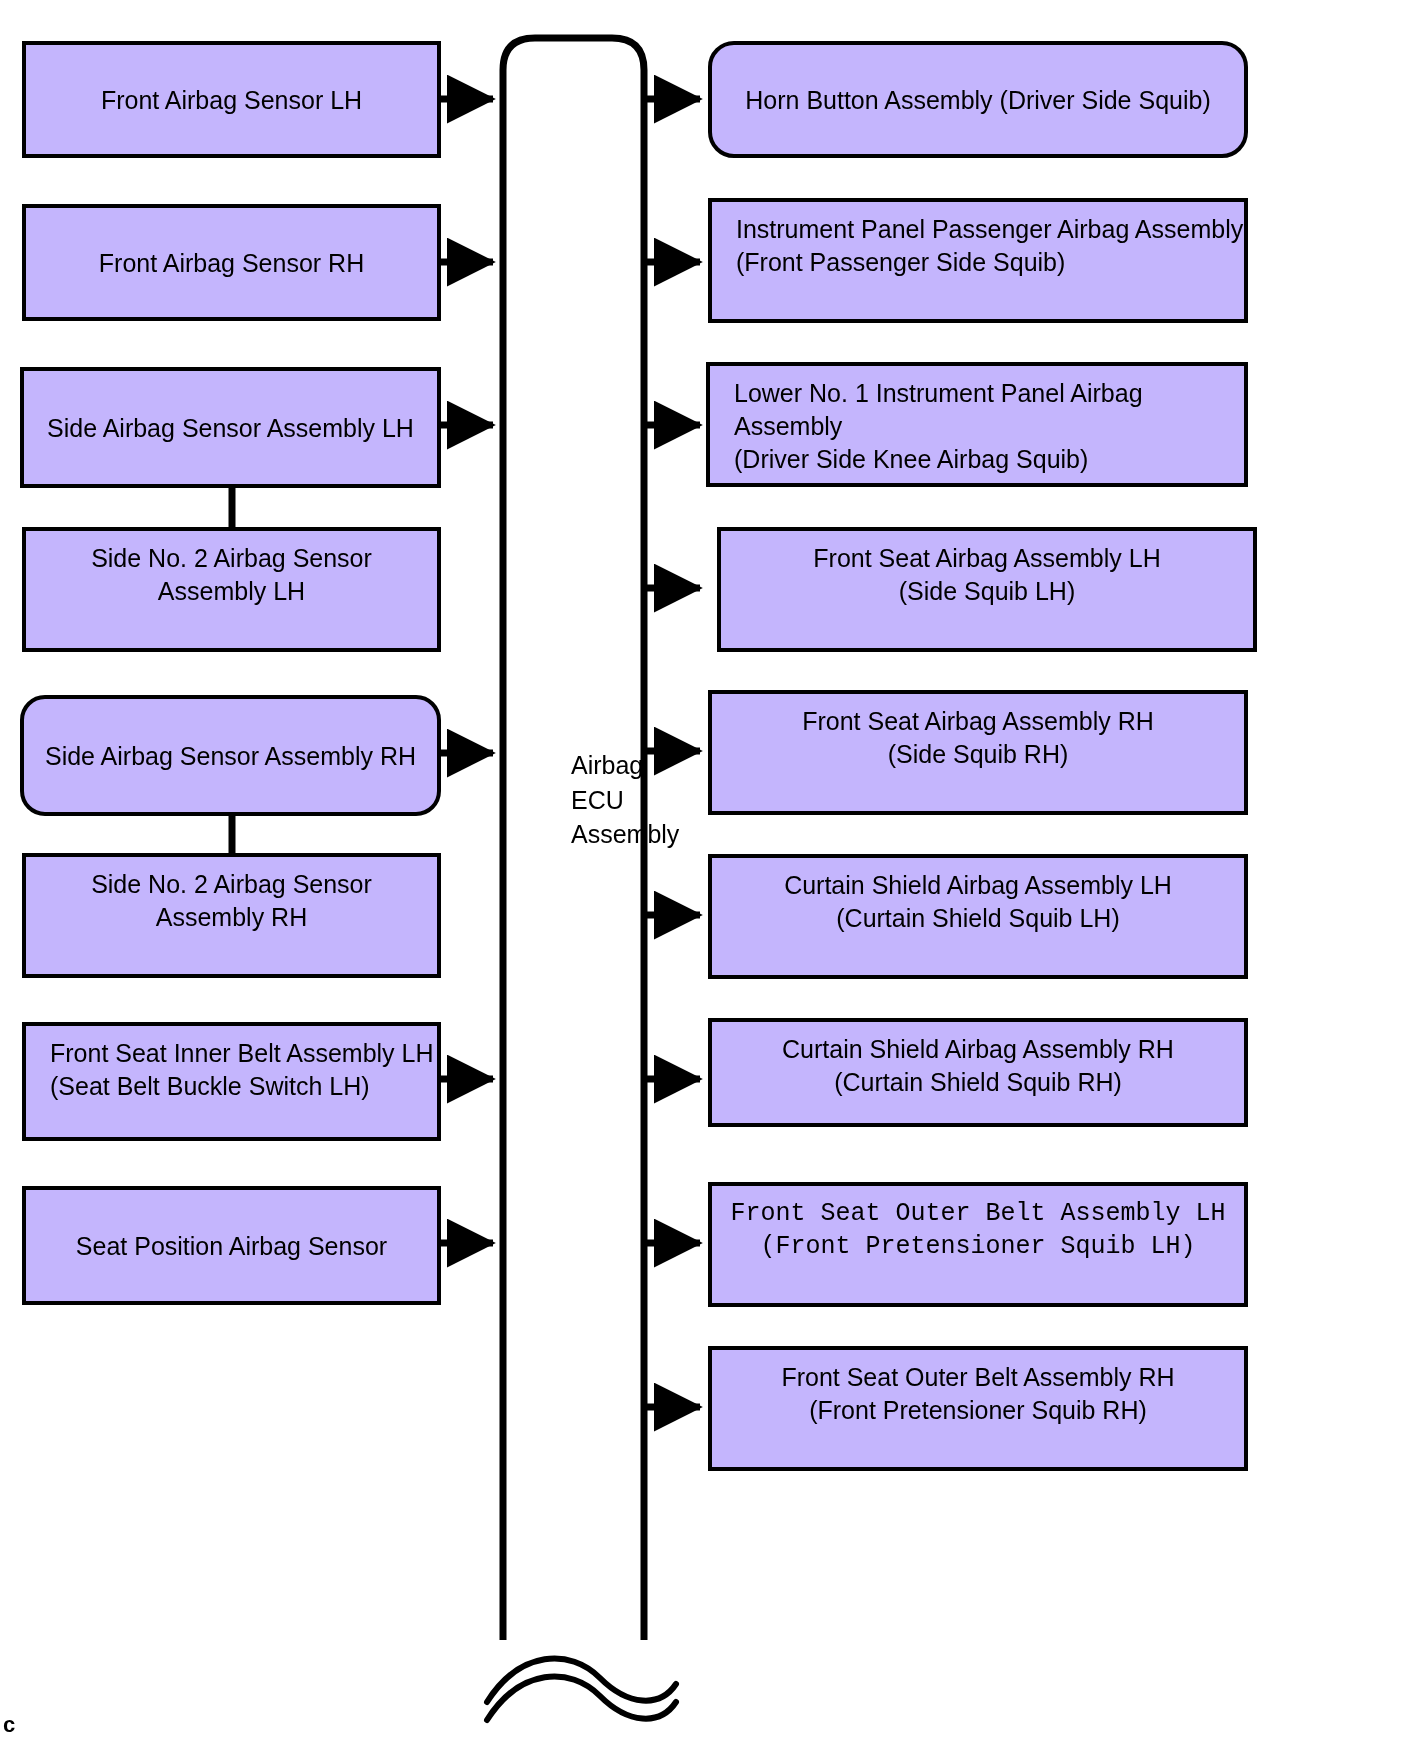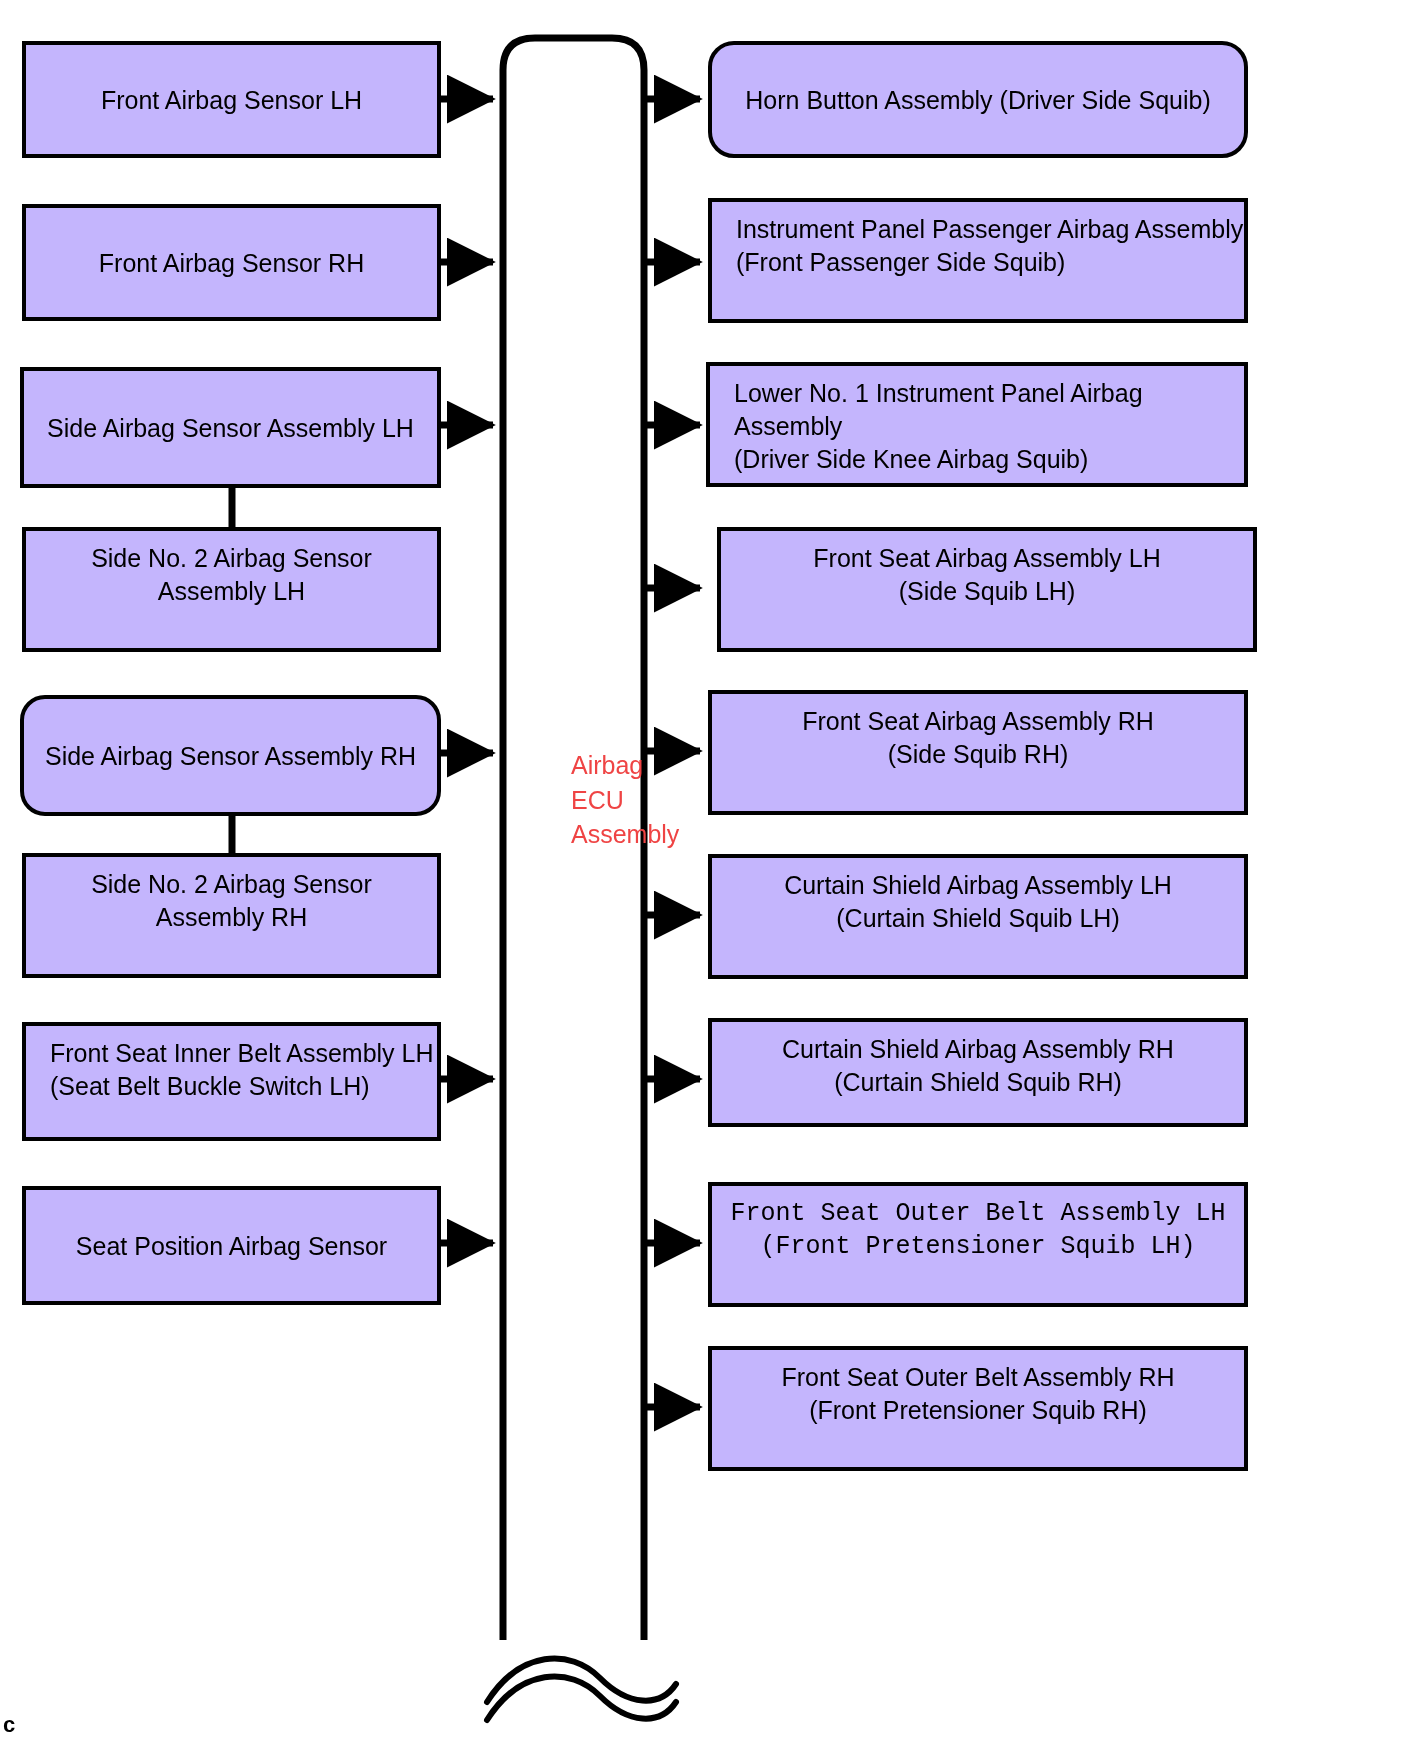--- a/index.html
+++ b/index.html
@@ -44,21 +44,21 @@
     width: 1421px;
     height: 1760px;
     z-index: 1;
   }
   #spine-label {
     position: absolute;
     left: 571px;
     top: 748px;
     font-size: 25px;
     line-height: 1.38;
-    color: #ef4444;
+    color: #000000;
     white-space: pre-line;
     text-align: left;
     z-index: 4;
   }
   #corner-mark {
     position: absolute;
     left: 3px;
     top: 1712px;
     font-size: 22px;
     font-weight: bold;

